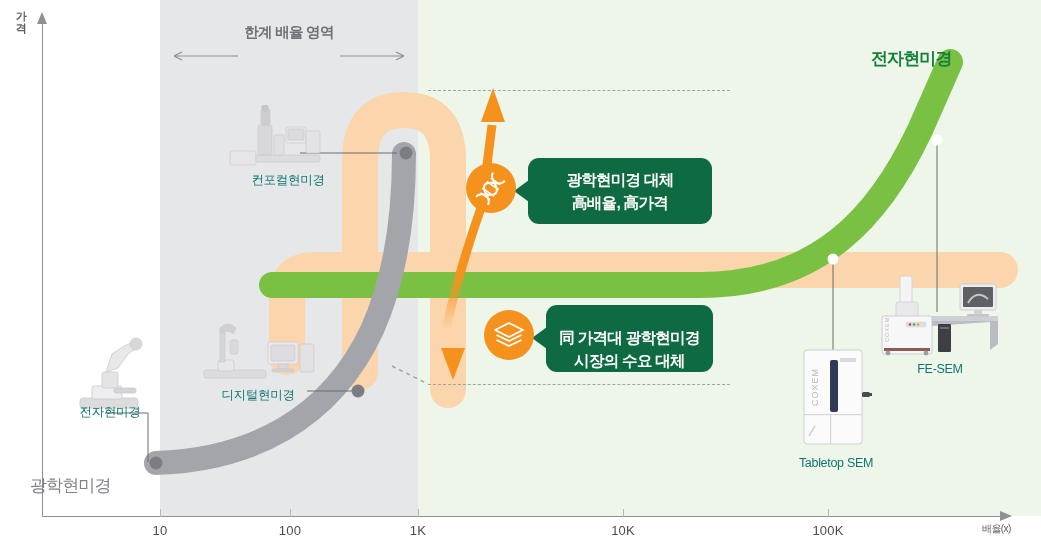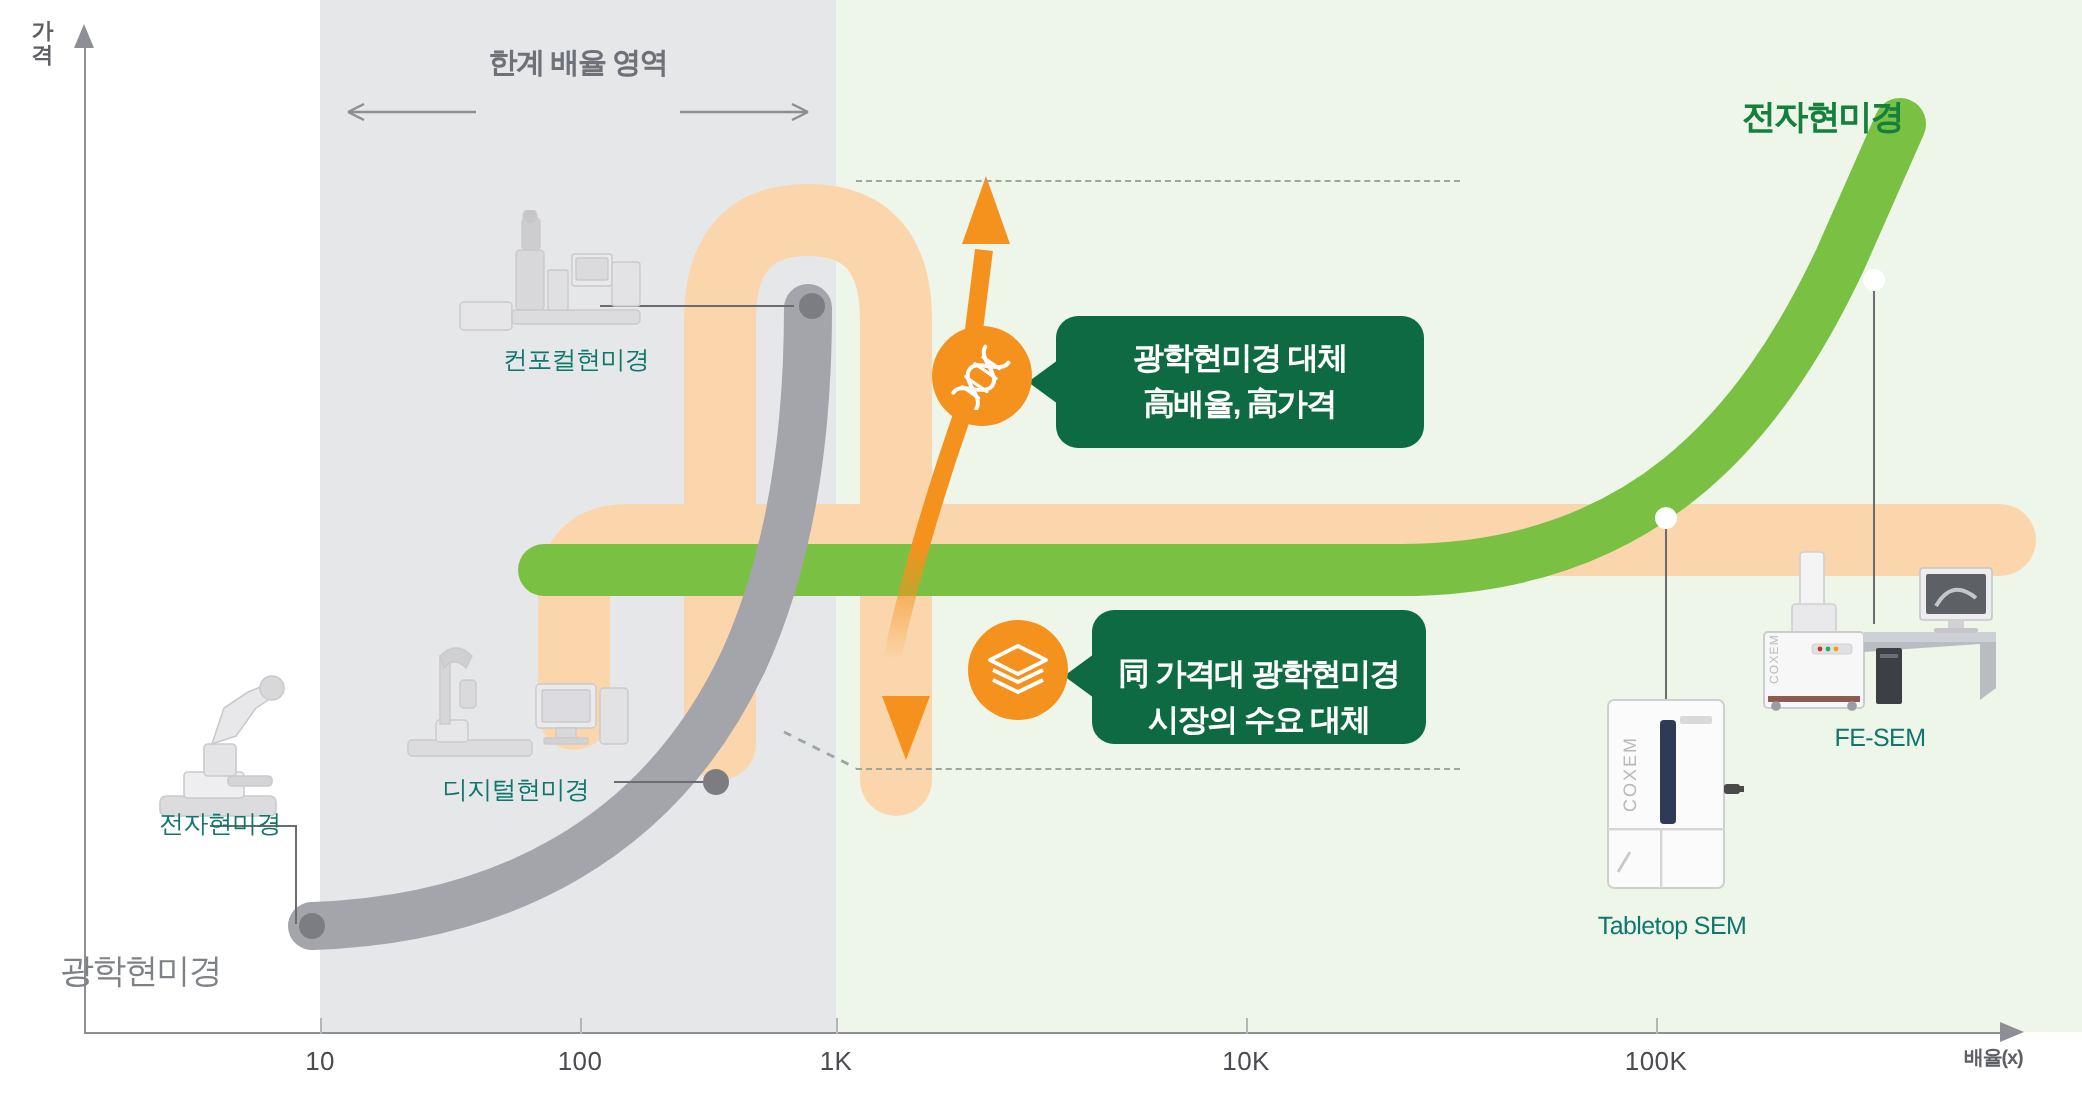--- a/index.html
+++ b/index.html
@@ -37,21 +37,21 @@
   #axis-x{
     position:absolute;left:42px;top:516px;width:962px;height:1px;background:#8d8f94;
   }
   #axis-x-head{
     position:absolute;left:1000px;top:511px;width:0;height:0;
     border-top:5px solid transparent;border-bottom:5px solid transparent;
     border-left:12px solid #8d8f94;
   }
   #axis-x-label{
     position:absolute;left:982px;top:522px;font-size:10px;color:#5d5f64;
-    letter-spacing:-0.6px;font-weight:700;
+    letter-spacing:-0.6px;font-weight:400;
   }
   .xtick{position:absolute;top:509px;width:1px;height:8px;background:#b4b6ba;}
   .xticklabel{
     position:absolute;top:523px;font-size:13px;color:#4a4c51;
     transform:translateX(-50%);letter-spacing:0.2px;
   }
 
   
   #limit-zone{
     position:absolute;left:160px;top:22px;width:258px;height:62px;

